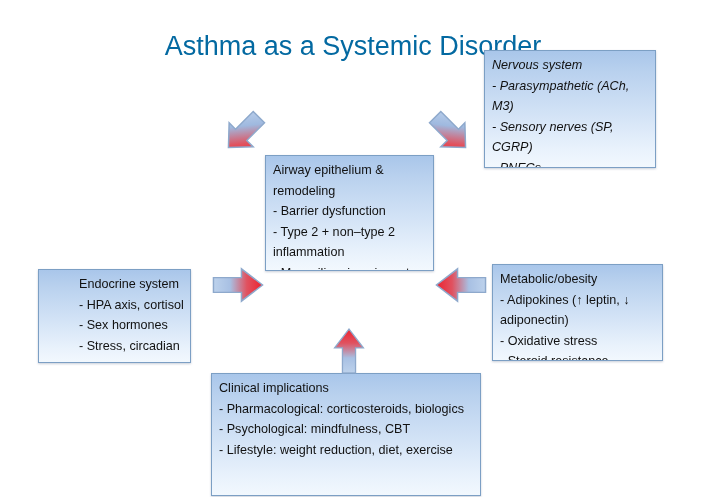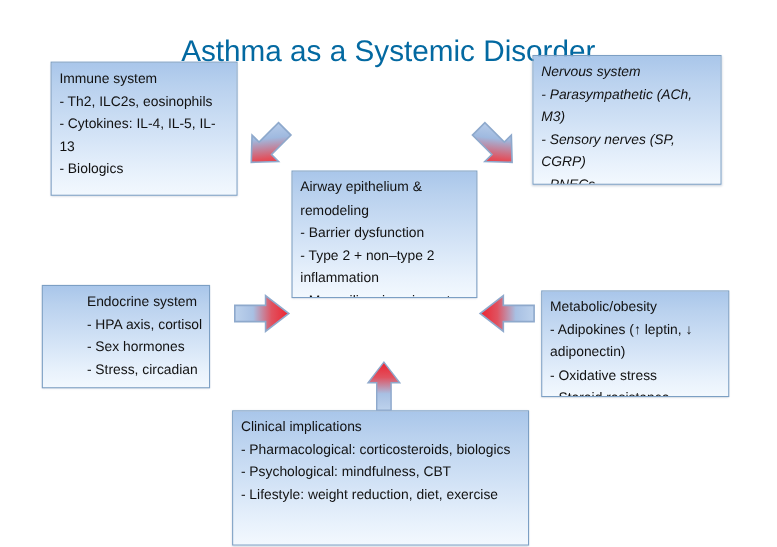--- a/index.html
+++ b/index.html
@@ -36,44 +36,38 @@
     color: #111111;
     font-size: 12.6px;
     line-height: 20.5px;
     overflow: hidden;
   }
   .box .ln { white-space: pre-wrap; }
   
   #box-immune     { left: 46px;  top: 56px;  width: 170px; height: 122px; }
   #box-nervous    { left: 484px; top: 50px;  width: 172px; height: 118px; font-style: italic; }
   #box-central    { left: 265px; top: 155px; width: 169px; height: 116px; }
-  #box-endocrine  { left: 38px;  top: 259px; width: 153px; height: 94px; padding-left: 40px;  }
+  #box-endocrine  { left: 38px;  top: 269px; width: 153px; height: 94px; padding-left: 40px;  }
   #box-metabolic  { left: 492px; top: 264px; width: 171px; height: 97px;  }
   #box-clinical   { left: 211px; top: 373px; width: 270px; height: 123px; }
 
   .arrow { position: absolute; }
   #arrow-immune    { left: 219px; top: 107px; width: 50px; height: 50px; }
   #arrow-nervous   { left: 425px; top: 107px; width: 50px; height: 50px; }
   #arrow-endocrine { left: 211px; top: 266px; width: 54px; height: 38px; }
   #arrow-metabolic { left: 434px; top: 266px; width: 54px; height: 38px; }
   #arrow-clinical  { left: 330px; top: 327px; width: 38px; height: 48px; }
 </style>
 </head>
 <body>
 
 <div id="slide">
 
   <div id="title">Asthma as a Systemic Disorder</div>
 
-  <div class="box" id="box-immune">
-    <div class="ln">Immune system
-- Th2, ILC2s, eosinophils
-- Cytokines: IL-4, IL-5, IL-13
-- Biologics</div>
-  </div>
 
   <div class="box" id="box-nervous">
     <div class="ln">Nervous system
 - Parasympathetic (ACh, M3)
 - Sensory nerves (SP, CGRP)
 - PNECs</div>
   </div>
 
   <div class="box" id="box-central">
     <div class="ln">Airway epithelium &amp; remodeling

